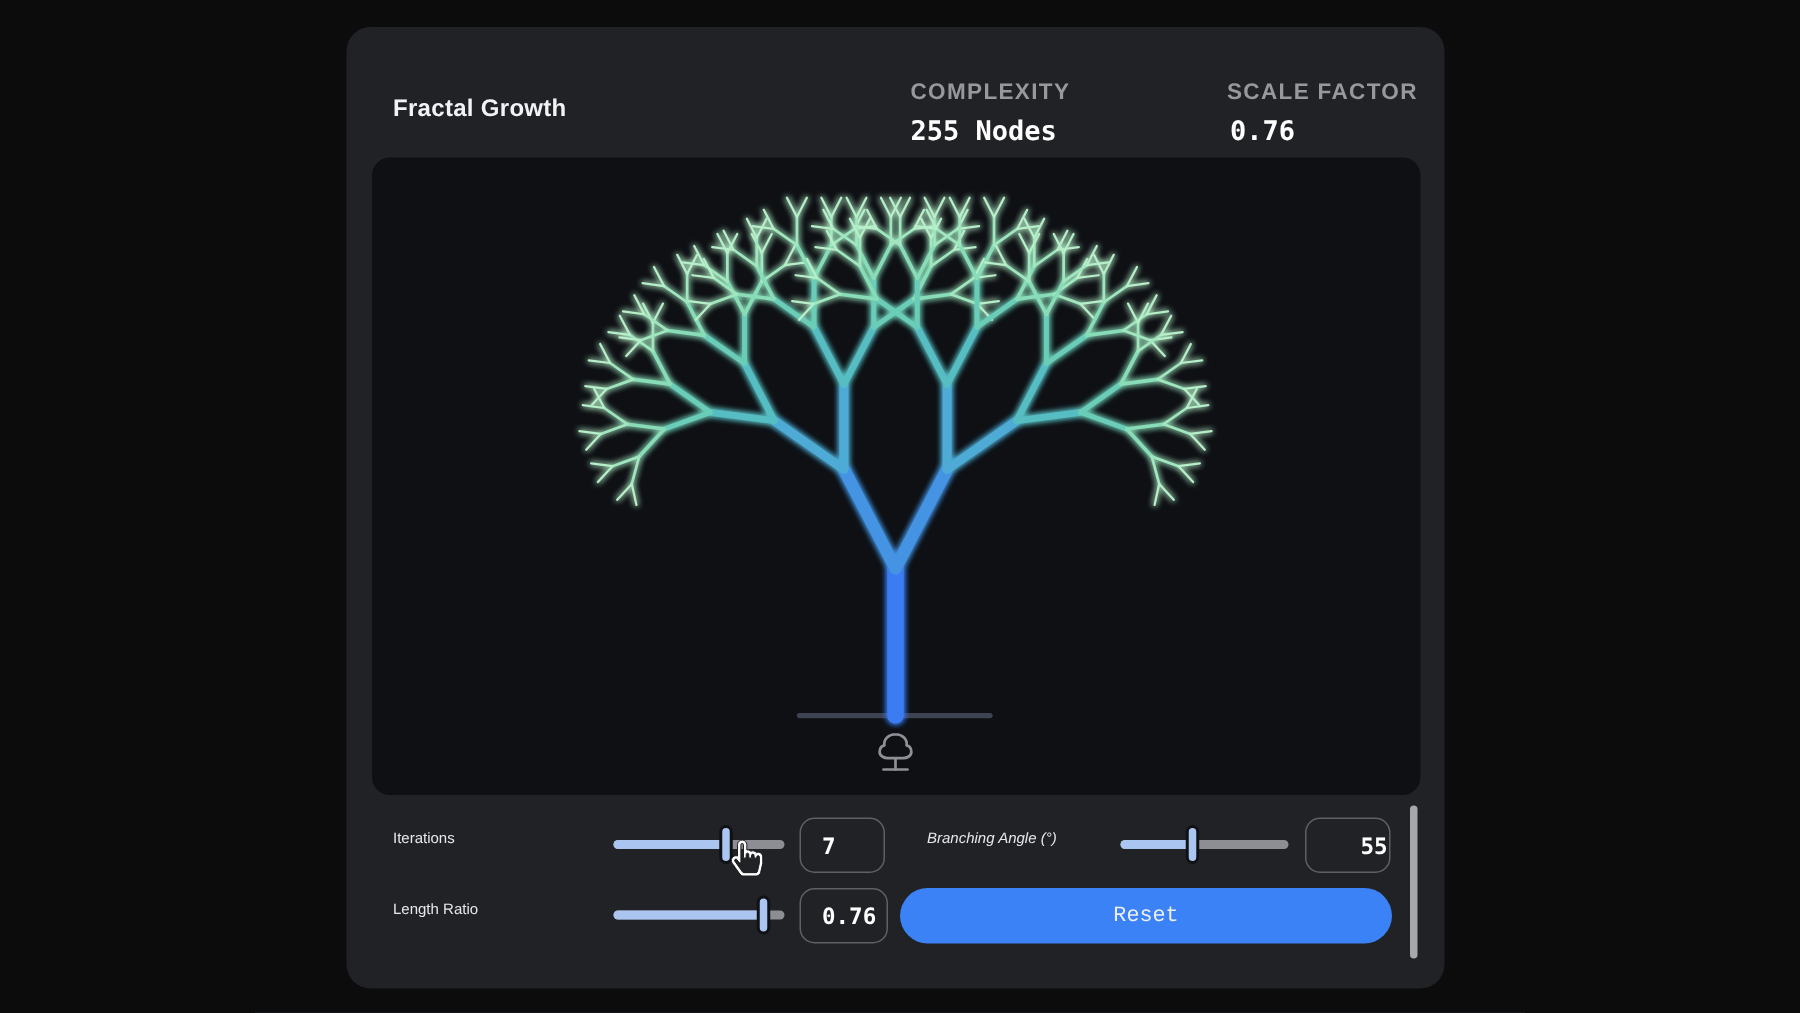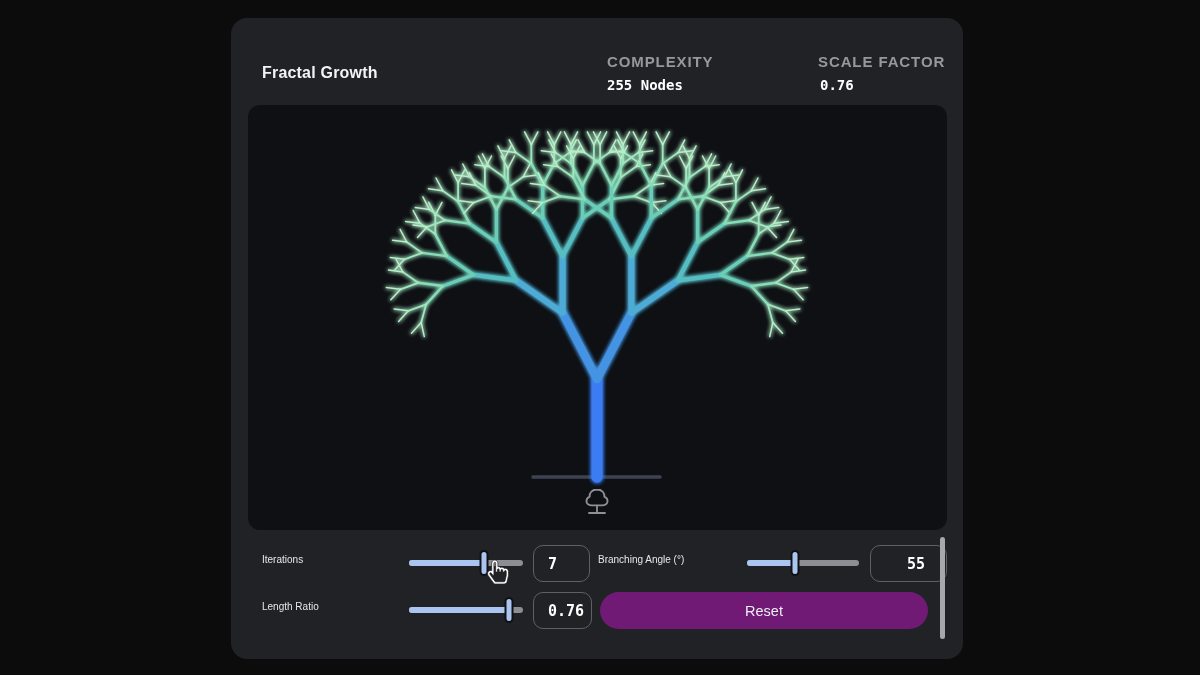--- a/index.html
+++ b/index.html
@@ -17,21 +17,21 @@
   .title {
     position:absolute; left:31px; top:46px;
     color:#f2f3f5; font-size:16px; font-weight:600; letter-spacing:.2px;
   }
   .stat-col { position:absolute; top:35px; }
   .stat-label {
     color:#97989d; font-size:15px; font-weight:600; letter-spacing:.9px;
     white-space:nowrap;
   }
   .stat-value {
-    margin-top:7px; color:#ffffff; font-size:14px; font-weight:bold;
+    margin-top:7px; color:#ffffff; font-size:18px; font-weight:bold;
     font-family:"DejaVu Sans Mono", monospace; white-space:nowrap;
   }
   .stat-c1 { left:376px; }
   .stat-c2 { left:469px; }
   .stat-c3 { left:587px; }
   .stat-c3 .stat-value { margin-left:2px; }
   
   .canvas {
     position:absolute; left:17px; top:87px; width:699px; height:425px;
     background:#0e1014; border-radius:12px; overflow:hidden;
@@ -55,22 +55,22 @@
   }
   .valbox {
     position:absolute; height:37px; box-sizing:border-box;
     border:1.5px solid #5f6066; border-radius:10px;
     display:flex; align-items:center; padding-left:14px;
     color:#ffffff; font-size:15px; font-weight:bold;
     font-family:"DejaVu Sans Mono", monospace;
   }
   .reset-btn {
     position:absolute; left:369px; top:574px; width:328px; height:37px;
-    background:#701a75; border:none; border-radius:18.5px;
-    color:#eceef2; font-size:14.5px; font-family:Liberation Sans, sans-serif;
+    background:#3b82f6; border:none; border-radius:18.5px;
+    color:#eceef2; font-size:14.5px; font-family:Liberation Mono, monospace;
     display:flex; align-items:center; justify-content:center; cursor:pointer;
   }
   .scrollbar {
     position:absolute; left:709px; top:519px; width:5px; height:102px;
     background:#a8a8ac; border-radius:3px;
   }
   .cursor {
     position:absolute; left:487px; top:560px; width:22px; height:24px;
     pointer-events:none; z-index:10;
   }
@@ -373,28 +373,28 @@
   <div class="slider" style="left:178px; top:532px; width:114px;">
     <div class="track">
       <div class="fill" style="width: 66%;"></div>
     </div>
     <div class="thumb" style="left: 66%;"></div>
   </div>
   <div class="valbox" style="left:302px; top:527px; width:57px;">
     <span>7</span>
   </div>
 
-  <div class="ctl-label" style="left:367px; top:536px;">Branching Angle (°)</div>
+  <div class="ctl-label" style="left:387px; top:536px;font-style:italic;">Branching Angle (°)</div>
   <div class="slider" style="left:516px; top:532px; width:112px;">
     <div class="track">
       <div class="fill" style="width: 43%;"></div>
     </div>
     <div class="thumb" style="left: 43%;"></div>
   </div>
-  <div class="valbox" style="left:639px; top:527px; width:77px;padding-left:36px;">
+  <div class="valbox" style="left:639px; top:527px; width:57px;padding-left:36px;">
     <span>55</span>
   </div>
 
   <div class="ctl-label" style="left:31px; top:583px;">Length Ratio</div>
   <div class="slider" style="left:178px; top:579px; width:114px;">
     <div class="track">
       <div class="fill" style="width: 88%;"></div>
     </div>
     <div class="thumb" style="left: 88%;"></div>
   </div>

